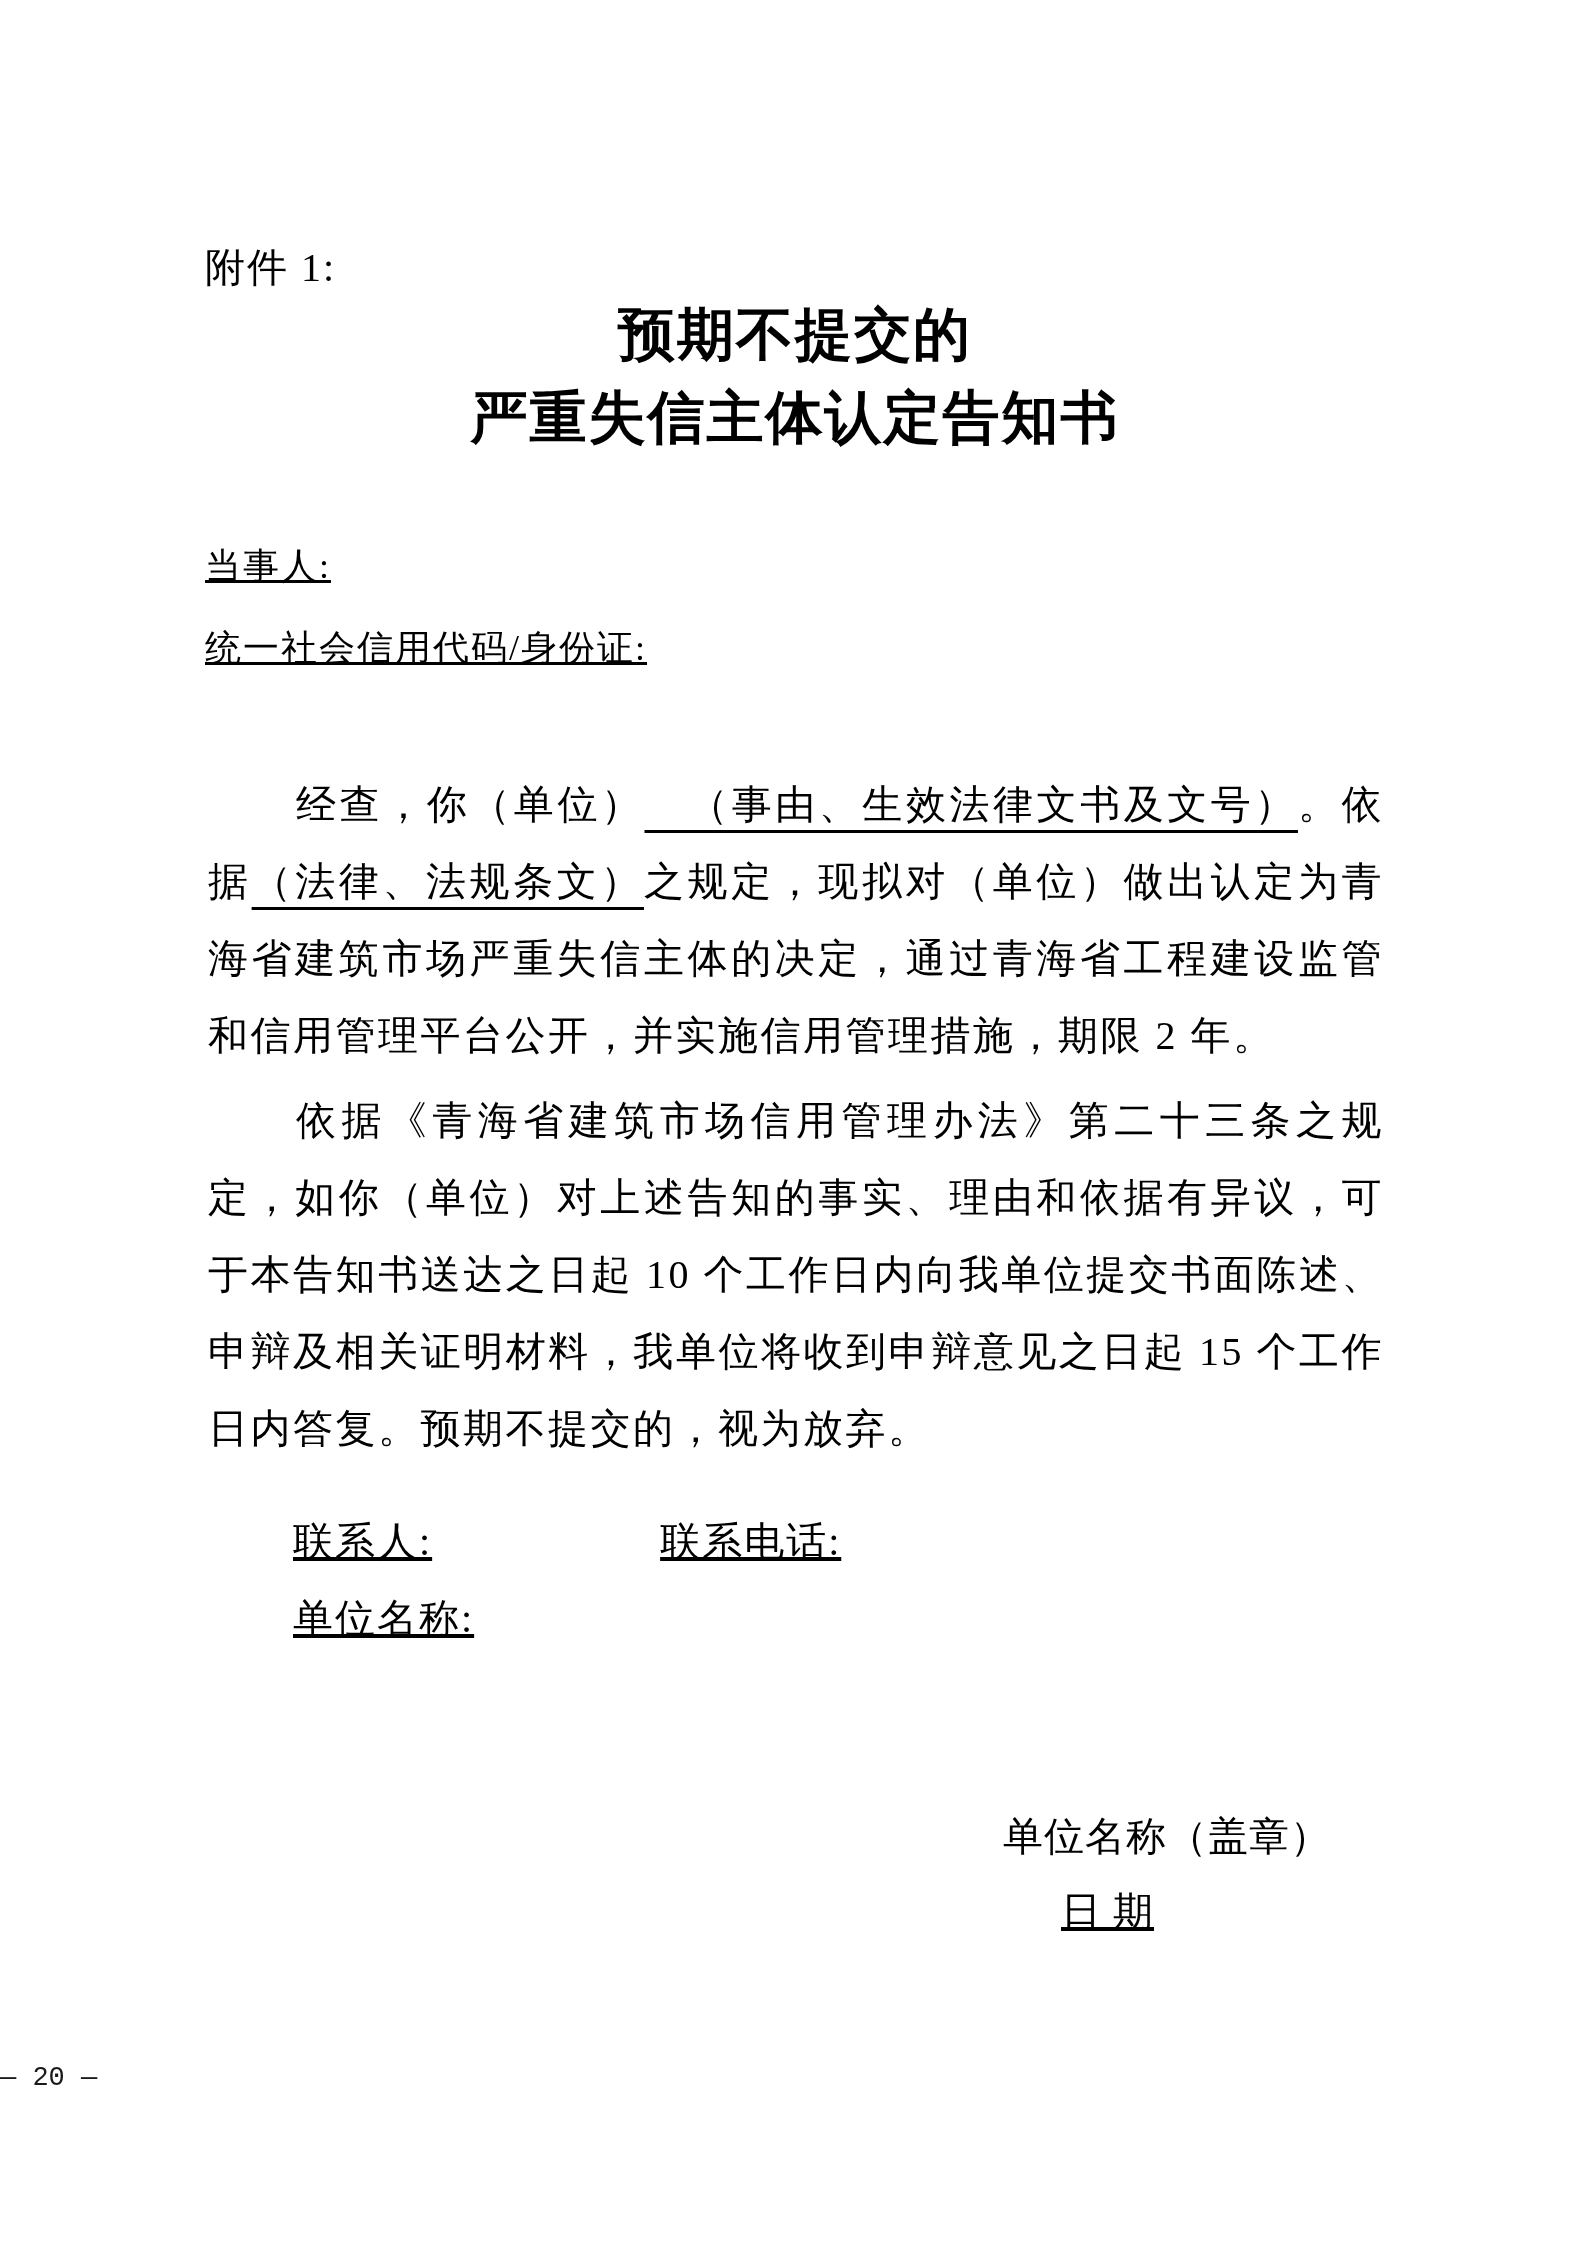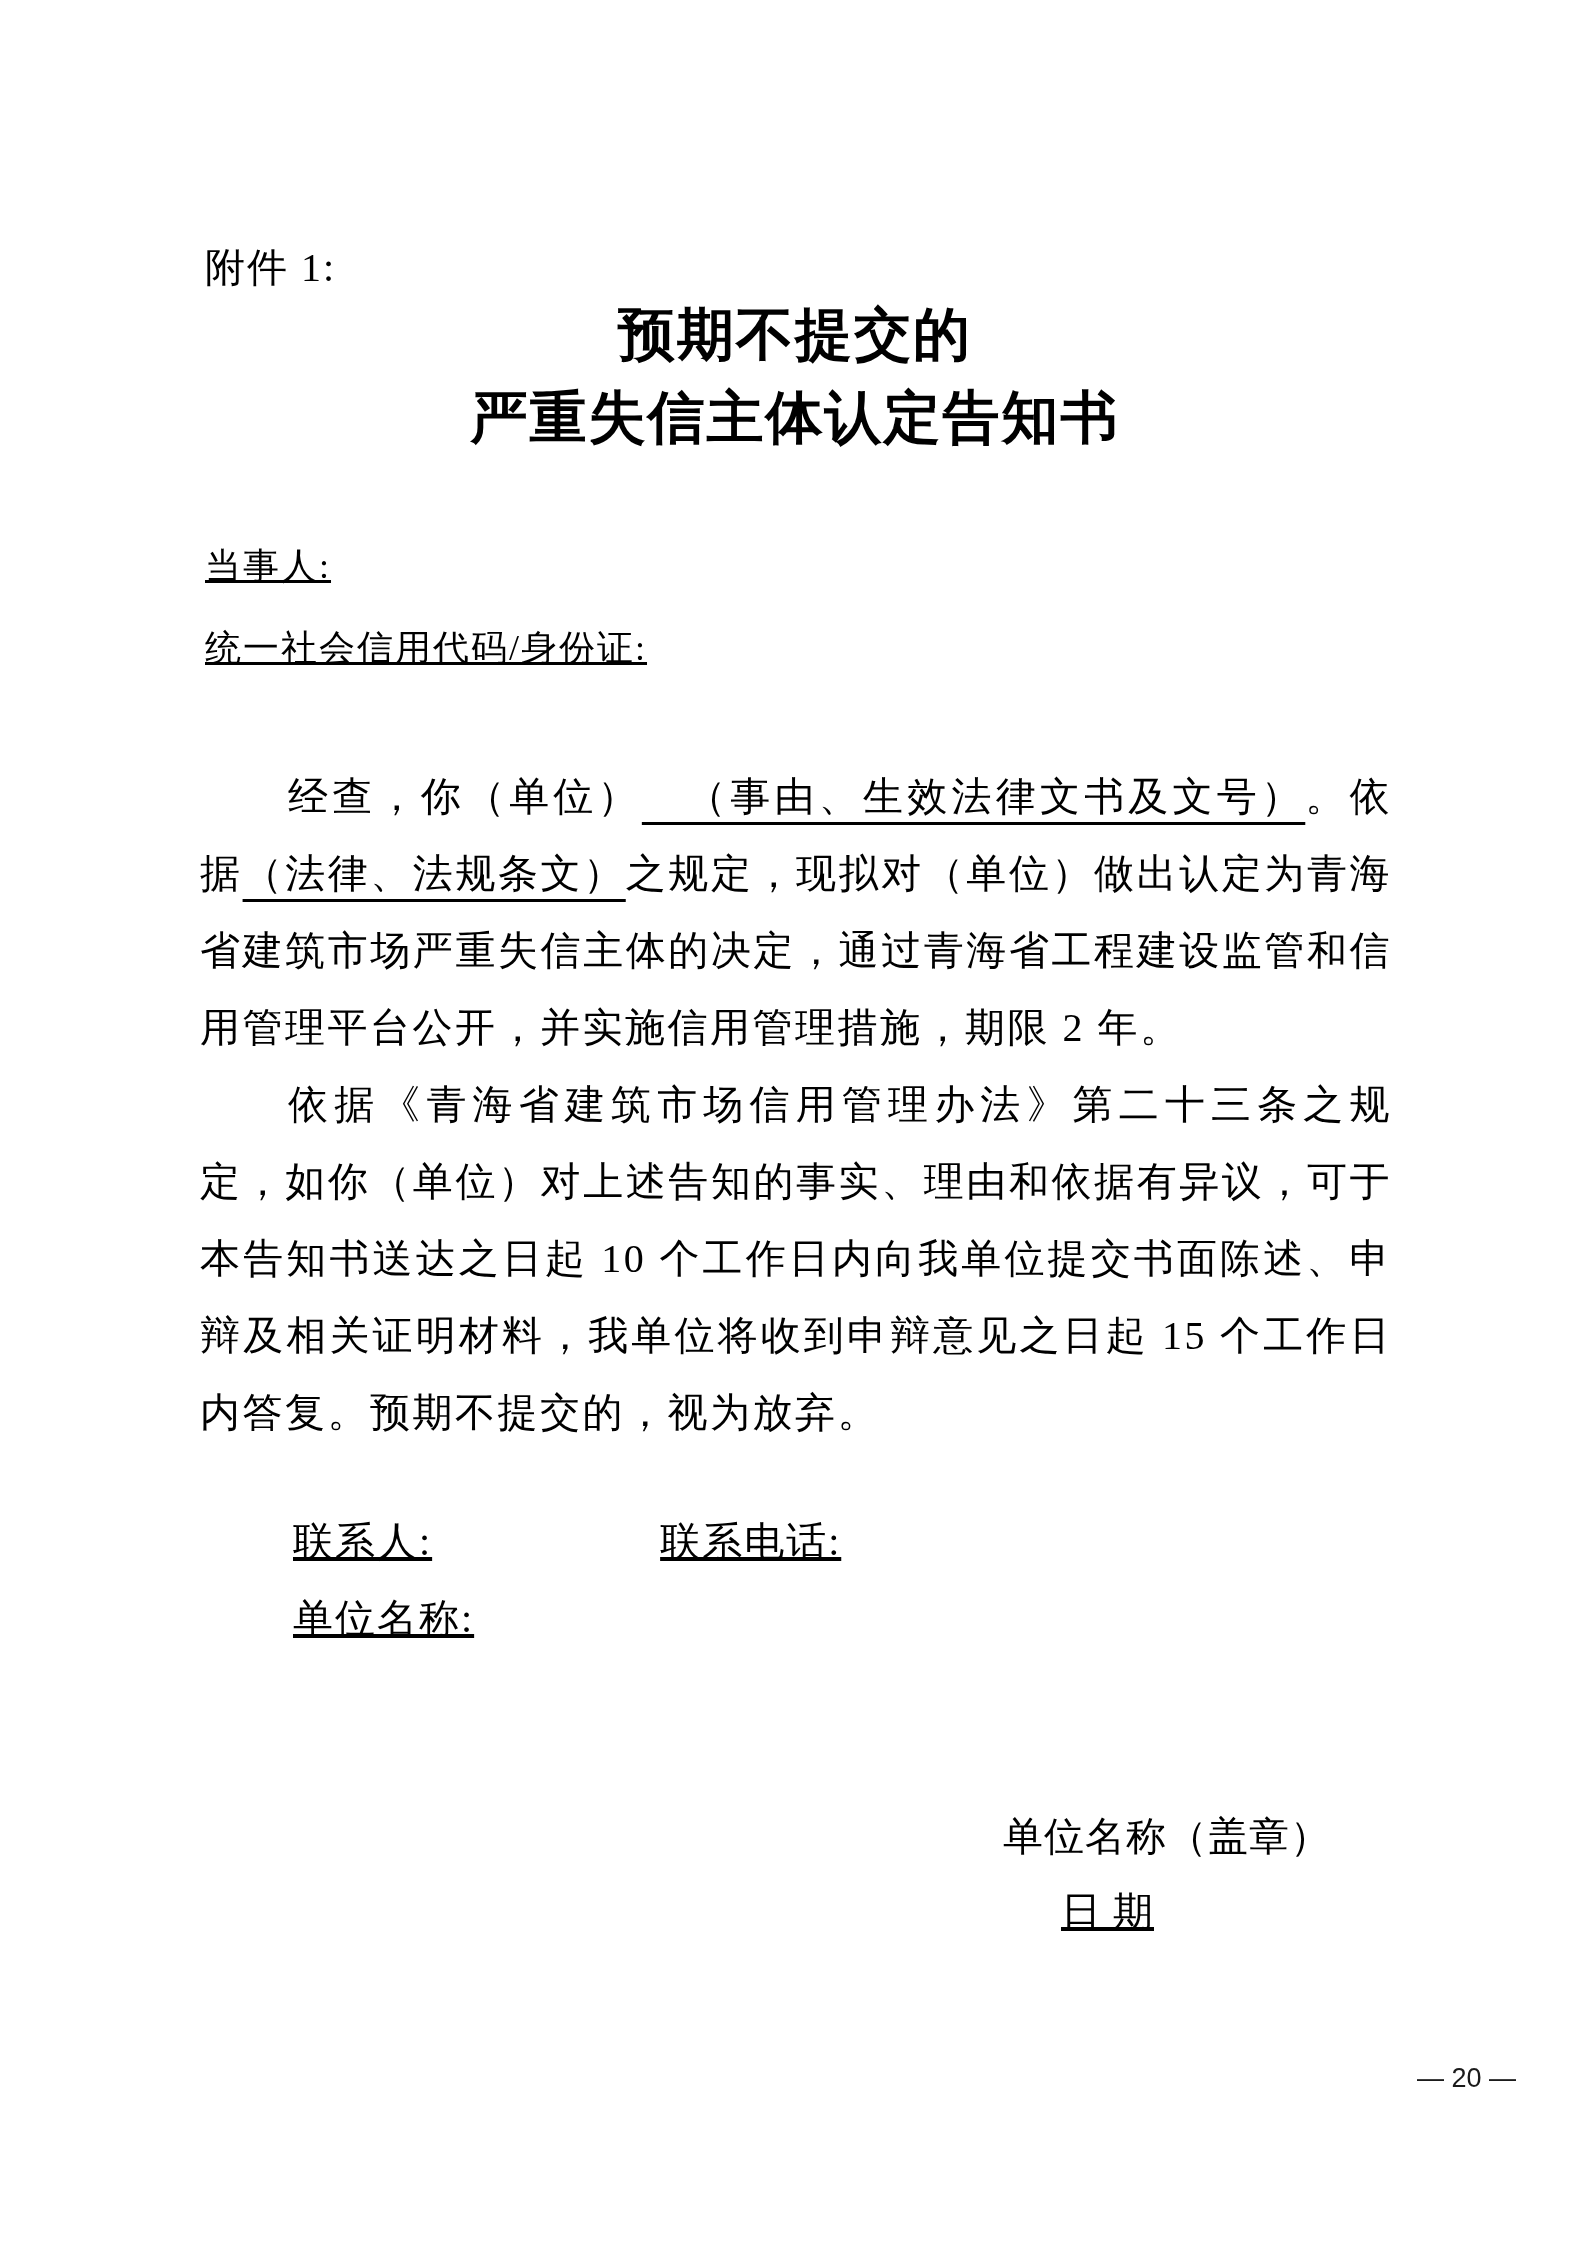--- a/index.html
+++ b/index.html
@@ -50,21 +50,21 @@
     left: 200px;
     top: 758px;
     width: 1192px;
     font-size: 40px;
     line-height: 77px;
     letter-spacing: 2.5px;
     text-align: justify;
     text-justify: inter-ideograph;
   }
   .body-text p {
-    margin: 0;
+    margin: 8px;
     text-indent: 88px;
   }
   .u {
     text-decoration: underline;
     text-decoration-thickness: 3px;
     text-underline-offset: 12px;
   }
   .contacts {
     position: absolute;
     left: 205px;
@@ -92,22 +92,22 @@
   }
   .signature-block .date-line {
     padding-left: 58px;
     text-decoration: underline;
   }
   .page-footer {
     position: absolute;
     left: 0;
     top: 2062px;
     width: 1516px;
-    text-align: right;
-    font-family: Liberation Sans, sans-serif;
+    text-align: left;
+    font-family: Liberation Mono, monospace;
     font-size: 27px;
     line-height: 32px;
     color: #1a1a1a;
   }
 </style>
 </head>
 <body>
 
 <div class="page">
 

